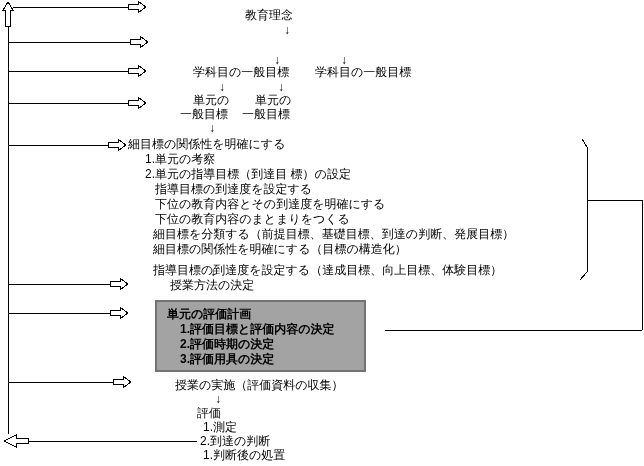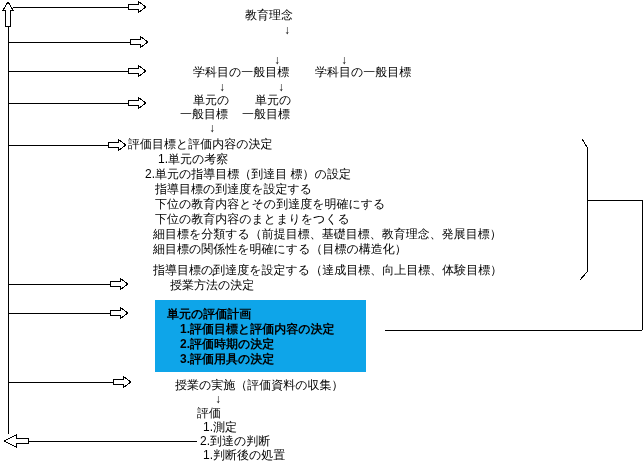--- a/index.html
+++ b/index.html
@@ -10,21 +10,21 @@
   }
   #wires{position:absolute;left:0;top:0;width:644px;height:466px;}
   .t{
     position:absolute;font-size:12px;line-height:13px;white-space:pre;
     letter-spacing:0px;
   }
   .dn{position:absolute;width:12px;font-size:12px;line-height:12px;text-align:center;}
   .b{font-weight:bold;}
   #evalbox{
     position:absolute;left:155px;top:300px;width:211px;height:72px;
-    border:2px solid #0ea5e9;box-sizing:border-box;background:#0ea5e9;
+    border:2px solid #737373;box-sizing:border-box;background:#a3a3a3;
   }
   #evalbox .t{position:absolute;}
 </style>
 </head>
 <body>
 
 <div id="stage">
 
   <svg id="wires" viewBox="0 0 644 466" shape-rendering="crispEdges">
     <defs>
@@ -76,27 +76,27 @@
   <div class="t" style="left:193px;top:66px">学科目の一般目標</div>
   <div class="t" style="left:315px;top:66px">学科目の一般目標</div>
   <div class="dn" style="left:216px;top:81px">↓</div>
   <div class="dn" style="left:275px;top:81px">↓</div>
   <div class="t" style="left:193px;top:94px">単元の</div>
   <div class="t" style="left:255px;top:94px">単元の</div>
   <div class="t" style="left:180px;top:108px">一般目標</div>
   <div class="t" style="left:242px;top:108px">一般目標</div>
   <div class="dn" style="left:206px;top:122px">↓</div>
 
-  <div class="t" style="left:128px;top:138px">評価目標と評価内容の決定</div>
-  <div class="t" style="left:158px;top:153px">1.単元の考察</div>
+  <div class="t" style="left:128px;top:138px">細目標の関係性を明確にする</div>
+  <div class="t" style="left:145px;top:153px">1.単元の考察</div>
   <div class="t" style="left:145px;top:168px">2.単元の指導目標（到達目 標）の設定</div>
   <div class="t" style="left:155px;top:183px">指導目標の到達度を設定する</div>
   <div class="t" style="left:155px;top:198px">下位の教育内容とその到達度を明確にする</div>
   <div class="t" style="left:155px;top:213px">下位の教育内容のまとまりをつくる</div>
-  <div class="t" style="left:153px;top:228px">細目標を分類する（前提目標、基礎目標、教育理念、発展目標）</div>
+  <div class="t" style="left:153px;top:228px">細目標を分類する（前提目標、基礎目標、到達の判断、発展目標）</div>
   <div class="t" style="left:153px;top:243px">細目標の関係性を明確にする（目標の構造化）</div>
   <div class="t" style="left:153px;top:264px">指導目標の到達度を設定する（達成目標、向上目標、体験目標）</div>
   <div class="dn" style="left:207px;top:266px">↓</div>
   <div class="t" style="left:170px;top:279px">授業方法の決定</div>
 
   <div id="evalbox">
     <div class="t b" style="left:10px;top:6px">単元の評価計画</div>
     <div class="t b" style="left:23px;top:21px">1.評価目標と評価内容の決定</div>
     <div class="t b" style="left:23px;top:36px">2.評価時期の決定</div>
     <div class="t b" style="left:23px;top:51px">3.評価用具の決定</div>

